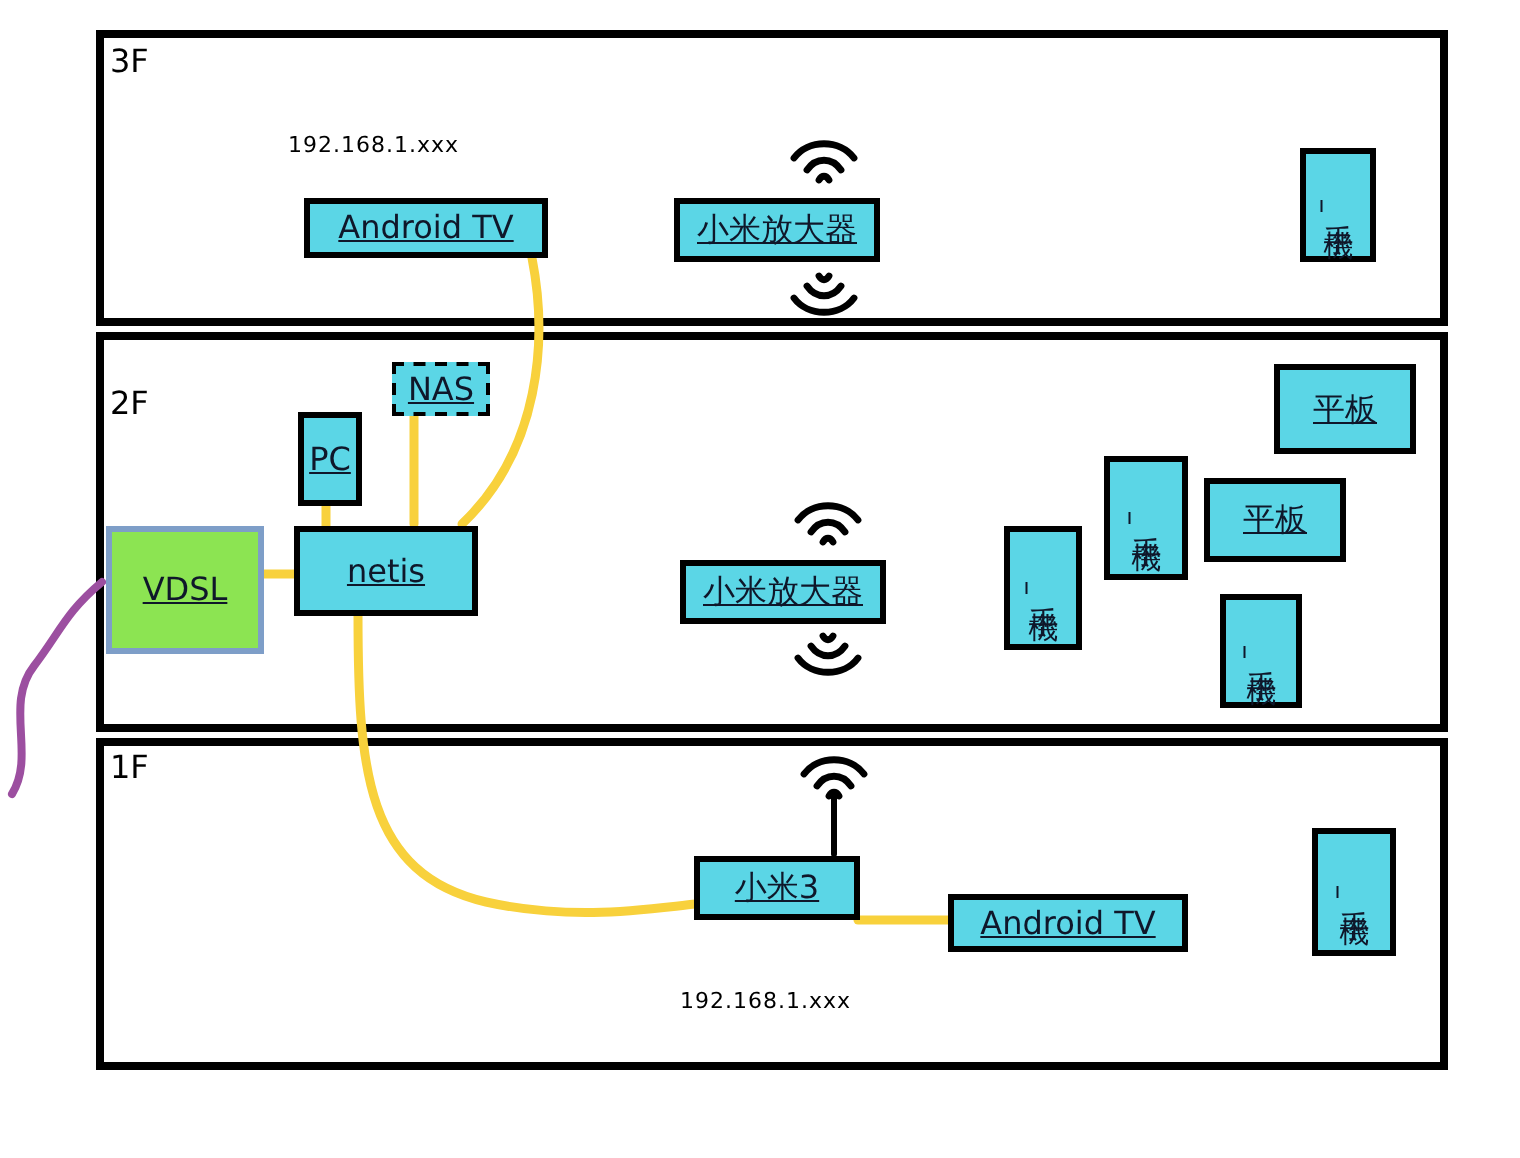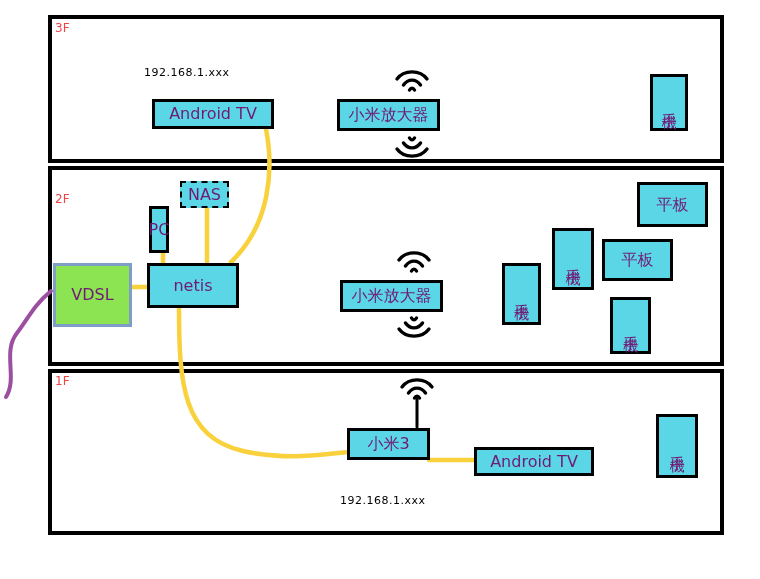--- a/index.html
+++ b/index.html
@@ -5,31 +5,31 @@
   html, body { margin: 0; padding: 0; background: #ffffff; }
   #canvas {
     position: relative; width: 760px; height: 579px; background: #fff;
     font-family: "DejaVu Sans", "Liberation Sans", sans-serif; overflow: hidden;
   }
   .floor {
     position: absolute; box-sizing: border-box;
     border: 4px solid var(--outline, #000); background: #fff; z-index: 1;
   }
   .floor-label {
-    position: absolute; font-size: 12px; color: #ef4444; z-index: 10;
+    position: absolute; font-size: 16px; color: #000000; z-index: 10;
   }
   .ip-label {
     position: absolute; font-size: 11px; color: #000; z-index: 10; letter-spacing: .5px;
   }
   .device {
     position: absolute; box-sizing: border-box;
     background: var(--device-fill, #5bd6e6);
     border: 3px solid var(--outline, #000);
-    color: #701a75; display: flex; align-items: center; justify-content: center;
-    font-size: 16px; z-index: 10; text-align: center; line-height: 1.1;
+    color: #0f172a; display: flex; align-items: center; justify-content: center;
+    font-size: 16px; z-index: 10; text-align: center; line-height: 1.1; text-decoration: underline;
   }
   .device.dashed { border: 2px dashed var(--outline, #000); }
   .device.vdsl {
     background: var(--vdsl-fill, #8ce452);
     border: 3px solid var(--vdsl-border, #7e9ec8);
   }
   .vtext { writing-mode: vertical-rl; text-orientation: upright; letter-spacing: 3px; font-size: 15px; }
   .wifi { position: absolute; z-index: 10; width: 38px; height: 28px; }
   .wifi svg { display: block; }
   .wifi.down { transform: scaleY(-1); }
@@ -83,24 +83,24 @@
       <path d="M15.5 24 C17 21.5, 19 21.5, 20.5 24"></path>
     </svg>
   </div>
 
   <div class="device" style="left:650px; top:74px; width:38px; height:57px;">
     <span class="vtext">手機</span>
   </div>
 
   <div class="floor-label" style="left:55px; top:172px;margin-top:20px;">2F</div>
 
-  <div class="device dashed" style="left:180px; top:181px; width:49px; height:27px;align-items:center;">
+  <div class="device dashed" style="left:196px; top:181px; width:49px; height:27px;align-items:center;">
     <span>NAS</span>
   </div>
-  <div class="device" style="left:149px; top:206px; width:20px; height:47px;">
+  <div class="device" style="left:149px; top:206px; width:32px; height:47px;">
     <span>PC</span>
   </div>
   <div class="device vdsl" style="left:53px; top:263px; width:79px; height:64px;">
     <span>VDSL</span>
   </div>
   <div class="device" style="left:147px; top:263px; width:92px; height:45px;">
     <span>netis</span>
   </div>
 
   <div class="wifi" style="left:396px; top:247px;">

